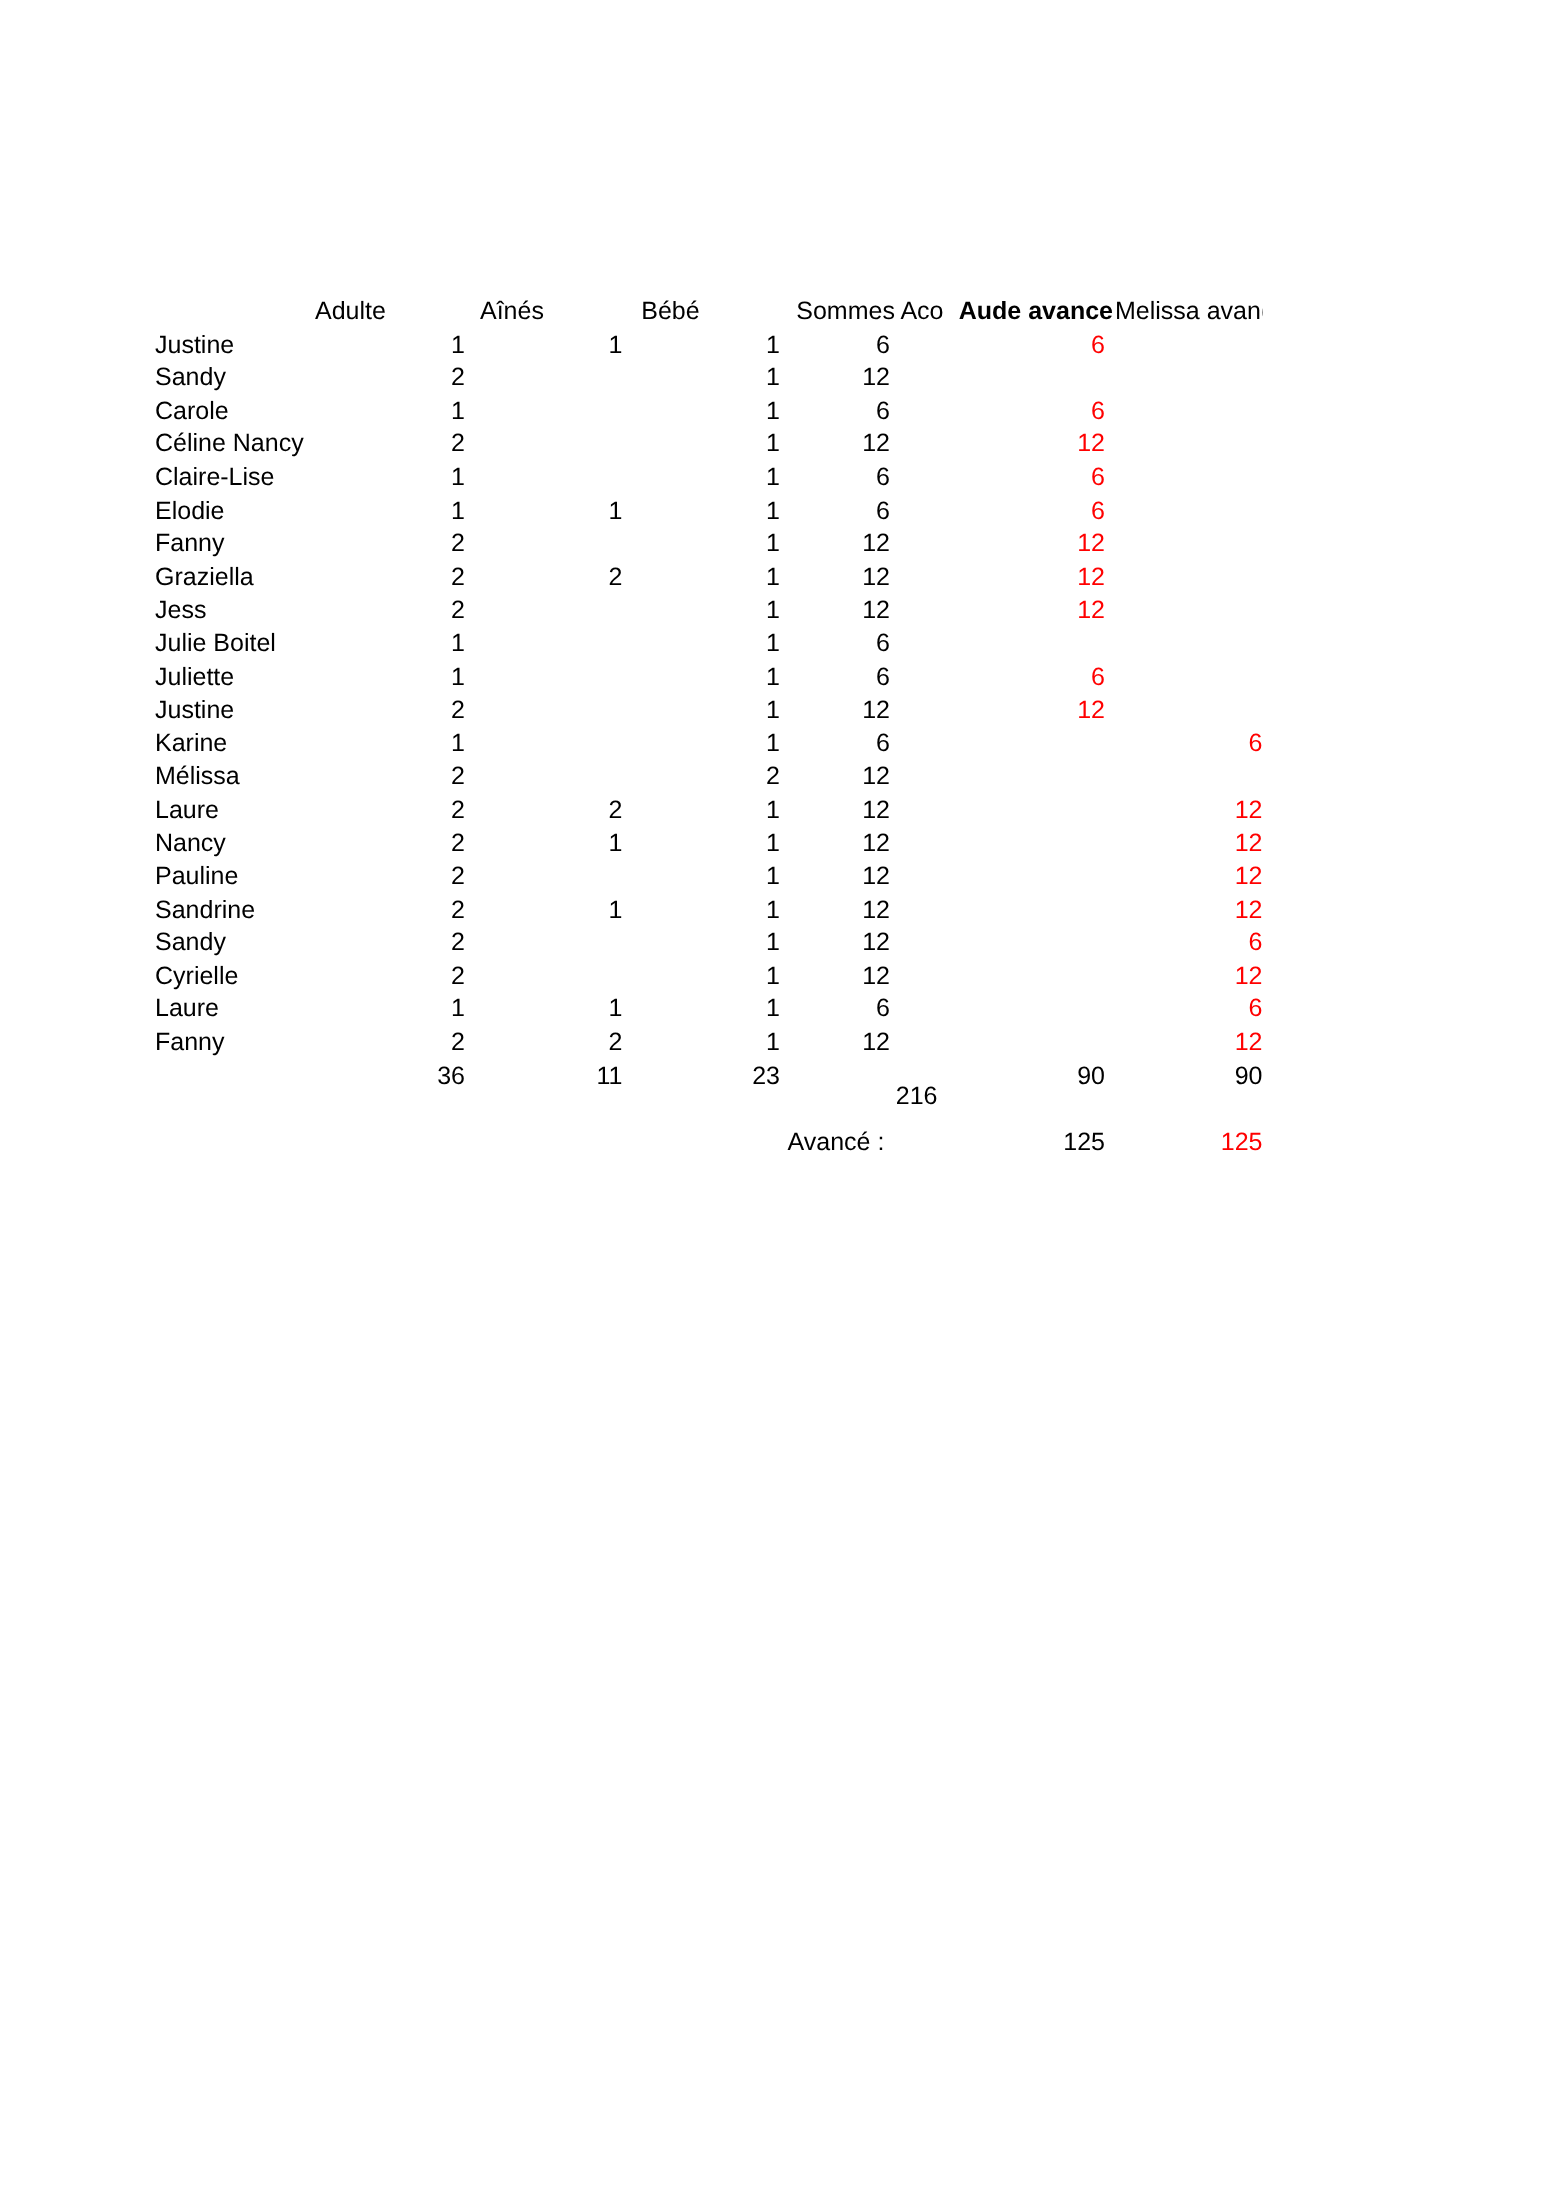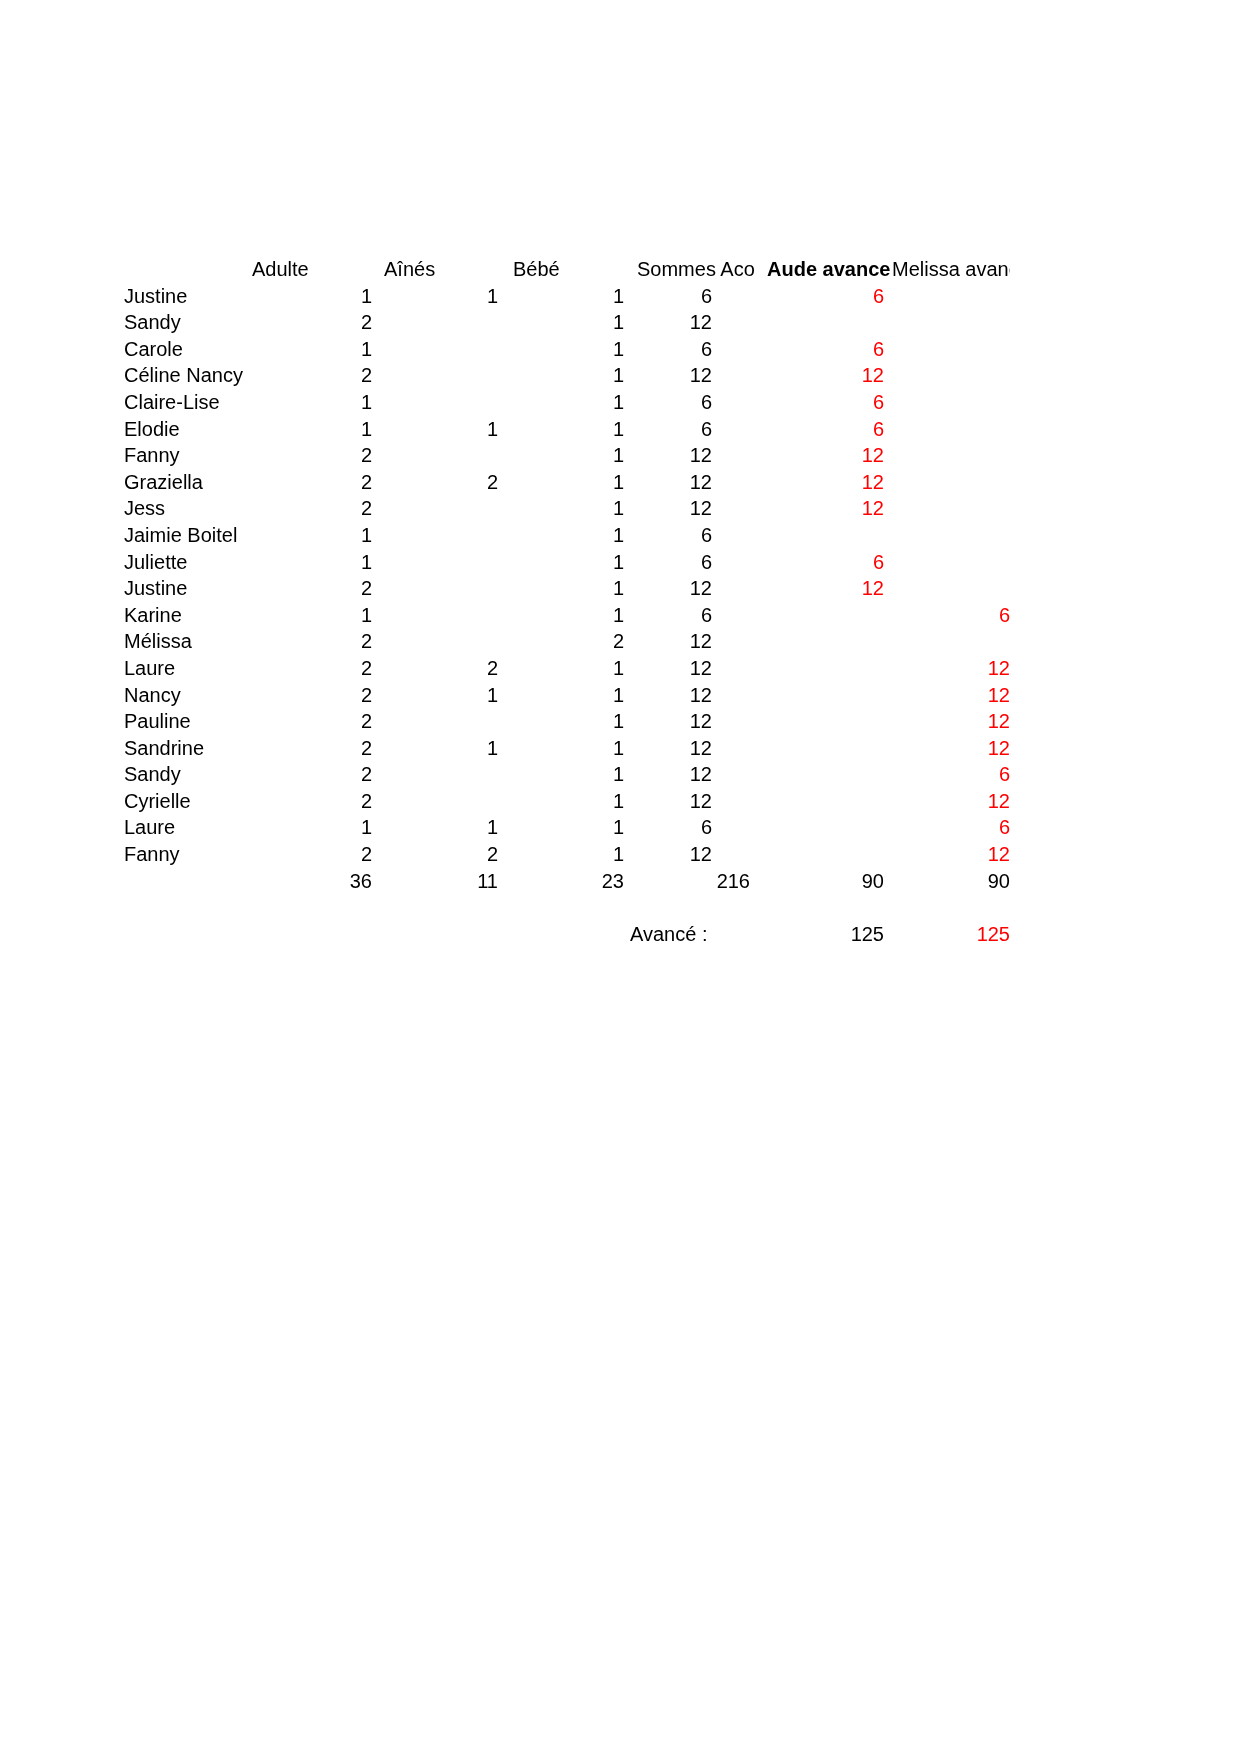--- a/index.html
+++ b/index.html
@@ -6,31 +6,31 @@
   html,body { background:#e9e9e9; }
   .page {
     position:relative;
     width:1241px; height:1754px;
     background:#ffffff;
     font-family:"Liberation Sans","DejaVu Sans",sans-serif;
     font-size:20px;
     color:#000000;
     overflow:hidden;
   }
-  .sheet { position:absolute; left:124px; top:256px; }
+  .sheet { position:absolute; left:124px; top:236px; }
   .row { display:flex; height:26.6px; line-height:26.6px; }
   .cell { flex:none; }
   .num { text-align:right; }
   .red { color:#ff0000; }
   .c-name { width:126px; overflow:hidden; white-space:nowrap; text-align:left; }
   .c-b  { width:122px; }
   .c-c  { width:126px; }
   .c-d  { width:126px; }
   .c-e  { width:88px;  }
-  .c-e2 { width:38px;  }
+  .c-e2 { width:38px;margin-top:16px;  }
   .c-f  { width:134px; }
   .c-g  { width:126px; }
   .c-se { width:126px; }      
   .c-spacer { width:500px; }  
   .h { text-align:left; white-space:nowrap; }
   .h-adulte  { padding-left:2px;  }
   .h-aines   { padding-left:12px; }
   .h-bebe    { padding-left:15px; }
   .h-sommes  { padding-left:13px; overflow:visible; }
   .h-aude    { padding-left:17px;font-weight:bold; }
@@ -148,21 +148,21 @@
     <div class="cell c-b num">2</div>
     <div class="cell c-c num"></div>
     <div class="cell c-d num">1</div>
     <div class="cell c-e num">12</div>
     <div class="cell c-e2"></div>
     <div class="cell c-f num red">12</div>
     <div class="cell c-g num red"></div>
   </div>
 
   <div class="row">
-    <div class="cell c-name">Jaimie Boitel</div>
+    <div class="cell c-name">Julie Boitel</div>
     <div class="cell c-b num">1</div>
     <div class="cell c-c num"></div>
     <div class="cell c-d num">1</div>
     <div class="cell c-e num">6</div>
     <div class="cell c-e2"></div>
     <div class="cell c-f num red"></div>
     <div class="cell c-g num red"></div>
   </div>
 
   <div class="row">

